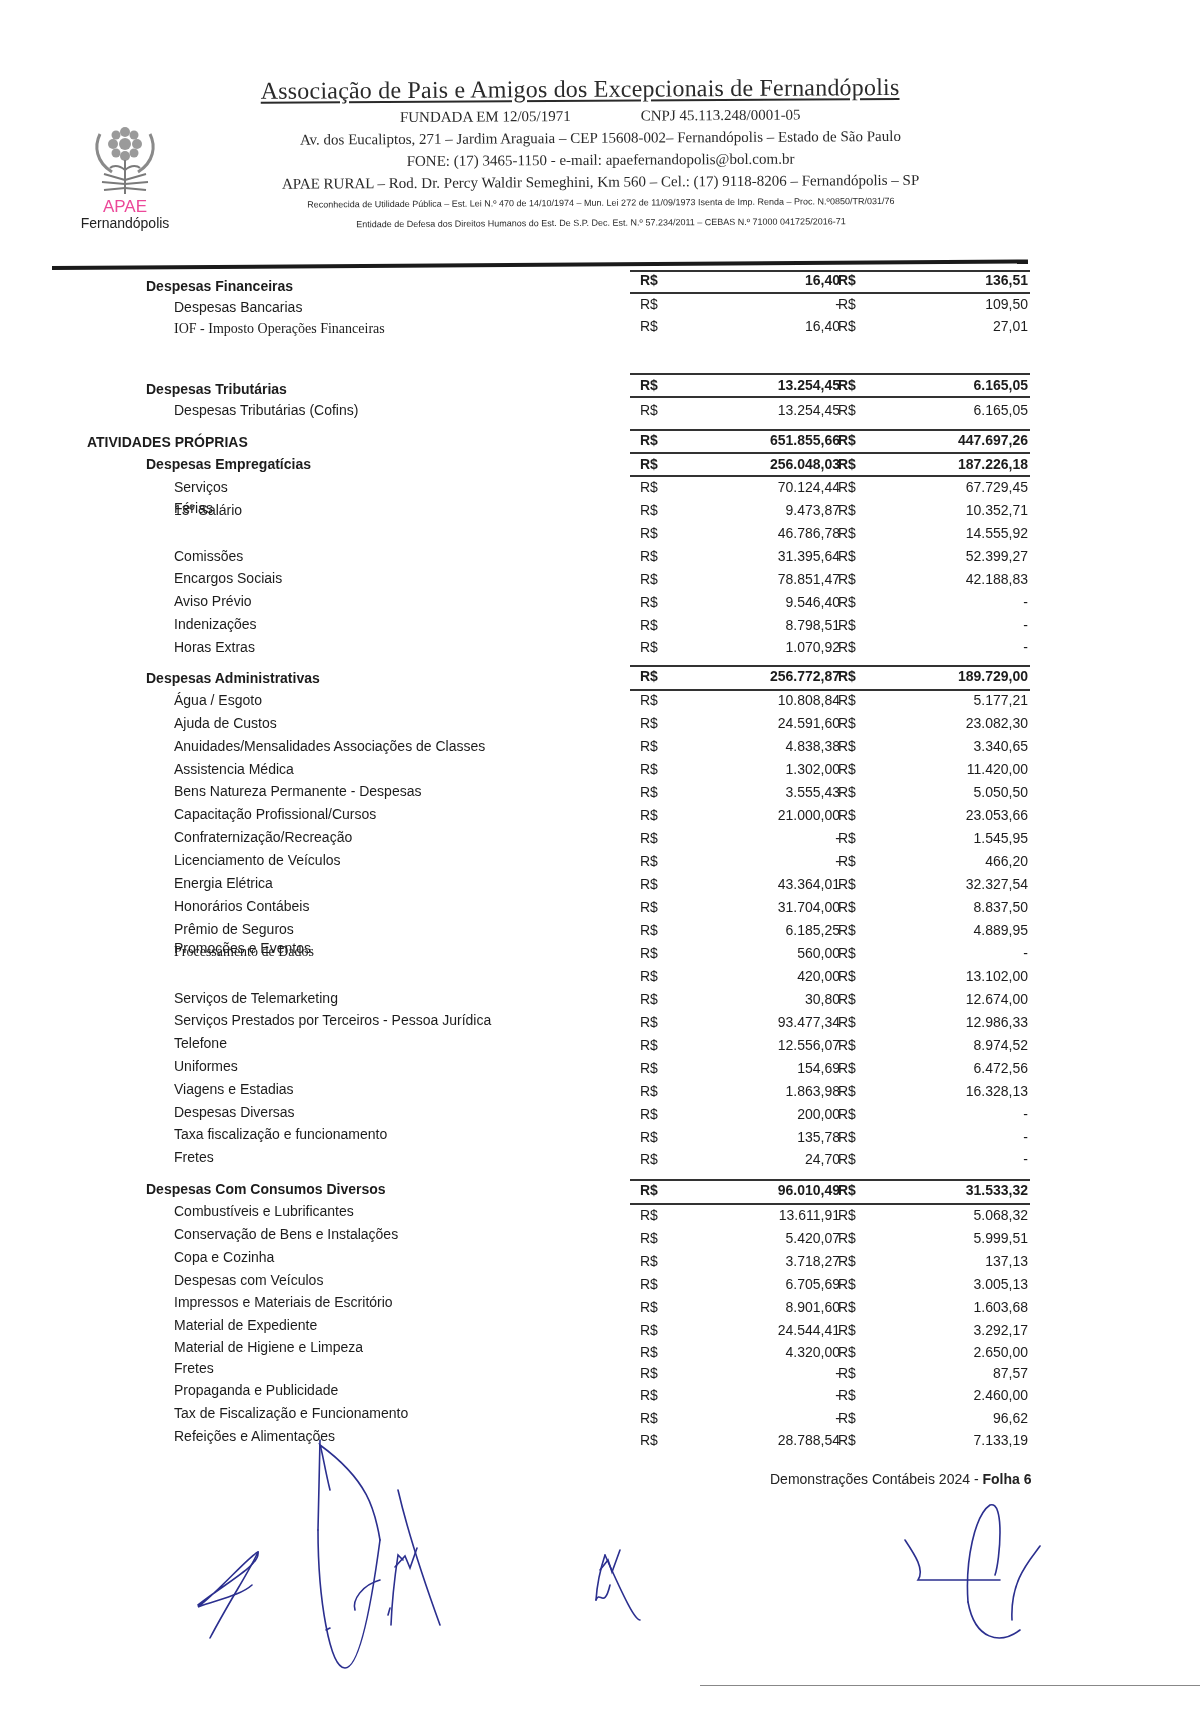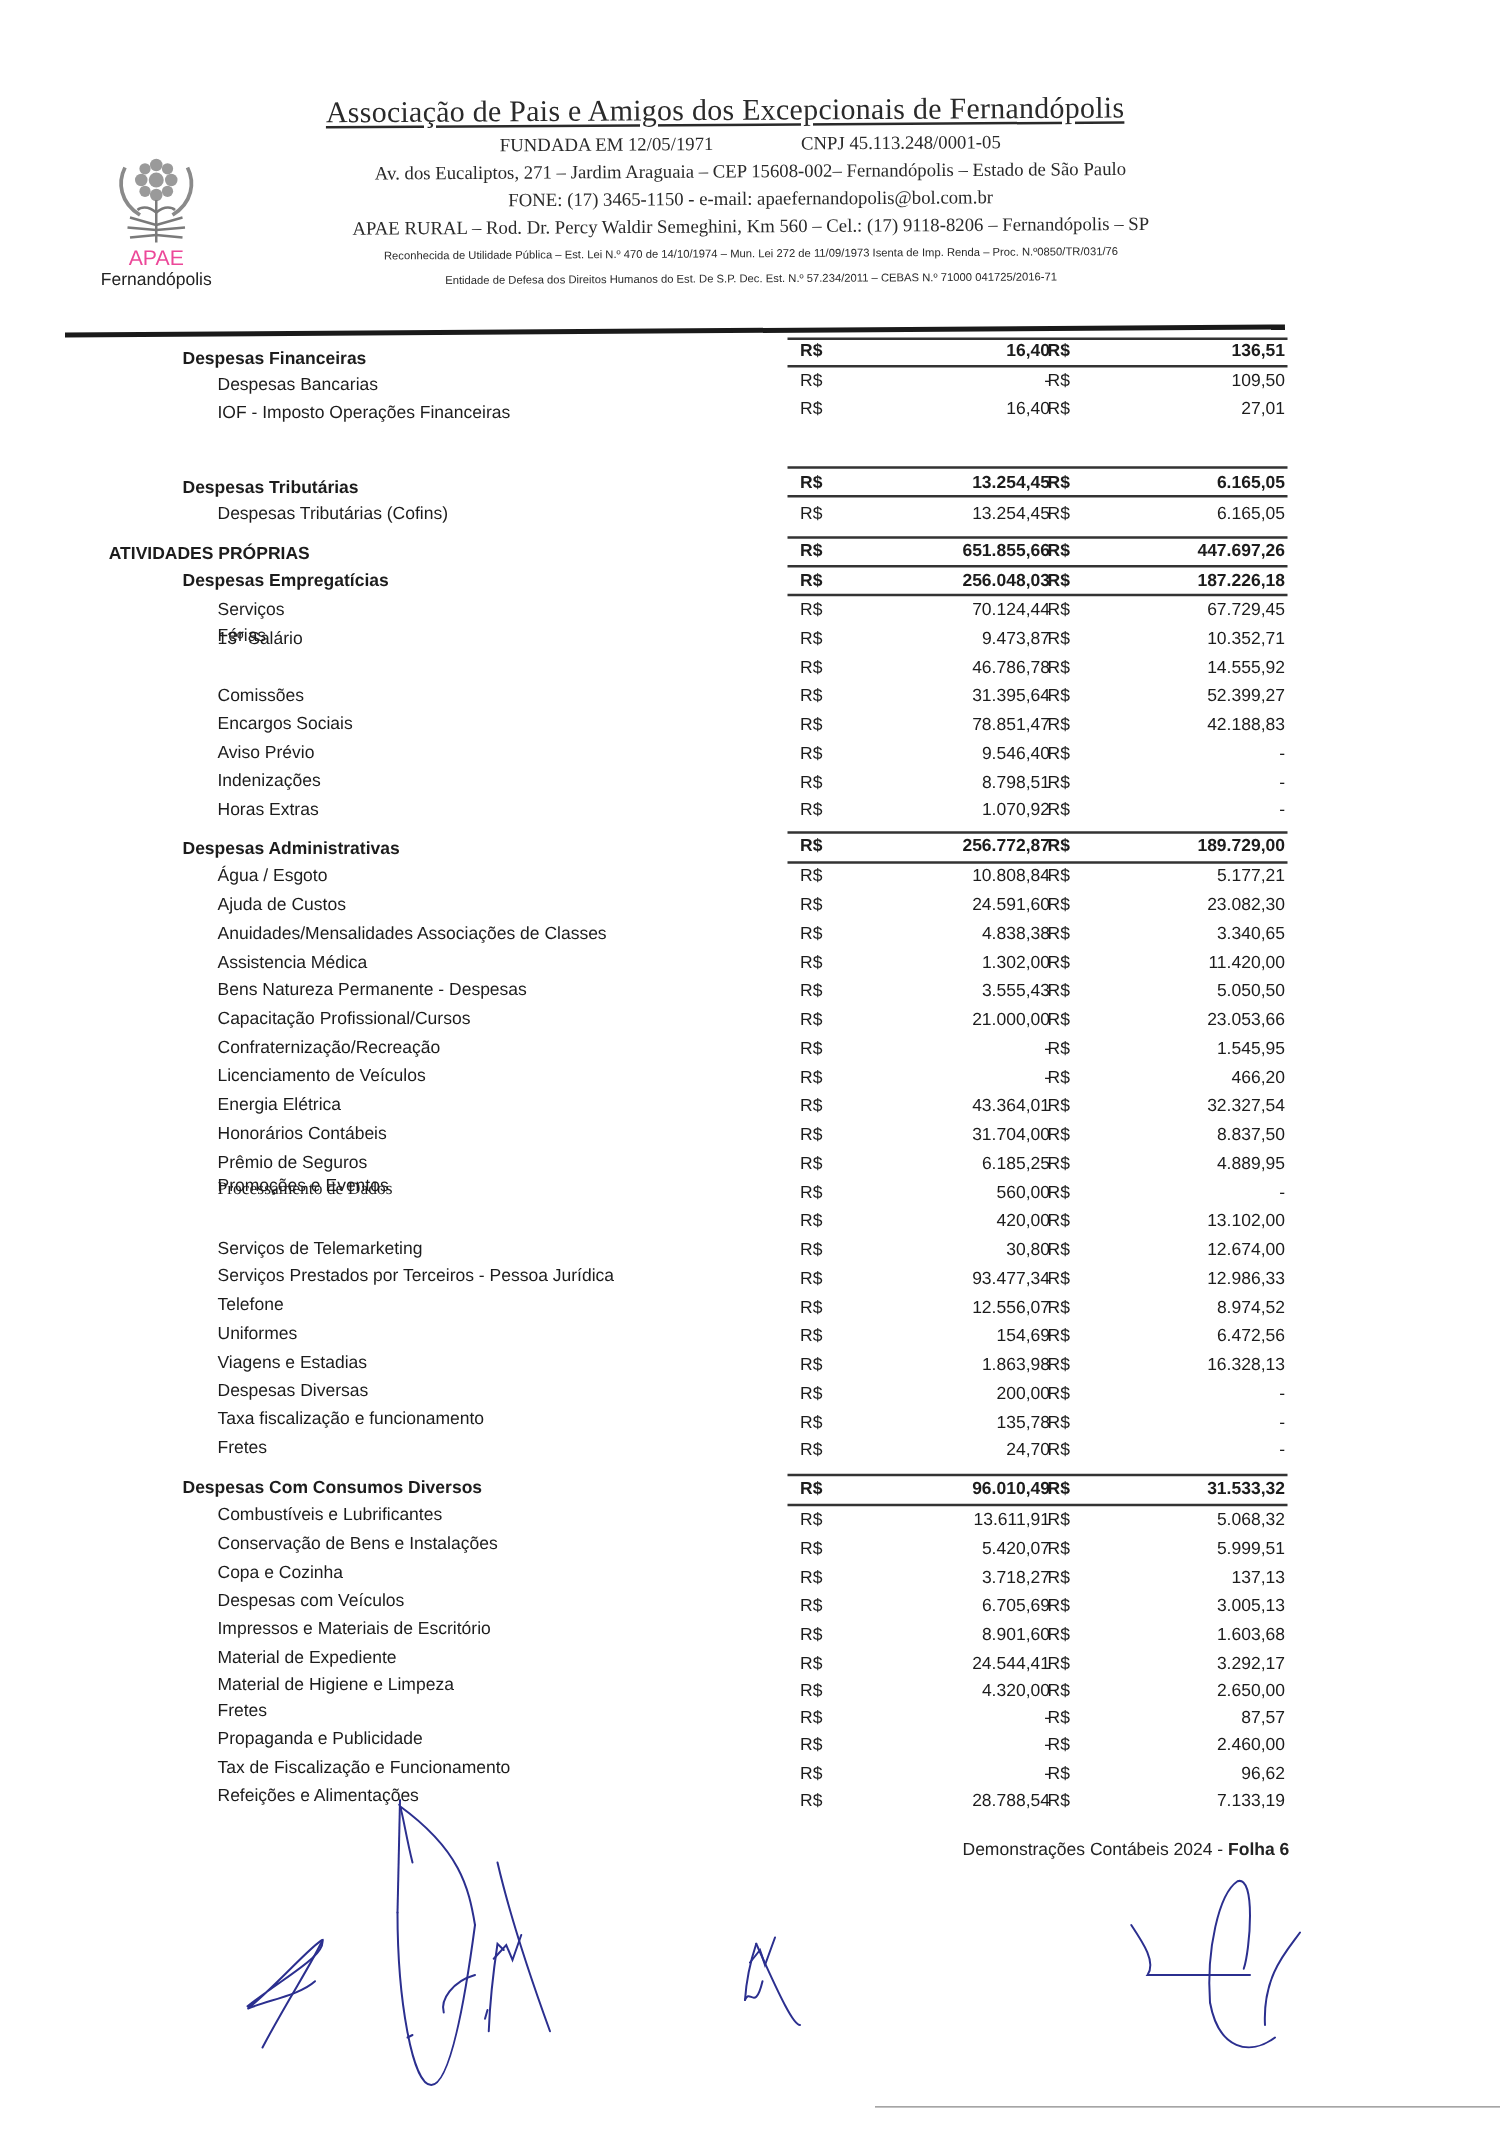--- a/index.html
+++ b/index.html
@@ -112,21 +112,21 @@
       </div>
       <div class="row" style="top: 299px;">
         <span class="label lvl2">Despesas Bancarias</span>
       </div>
       <div class="row" style="top: 296px;">
         <span class="c1">R$</span>
         <span class="v1">-</span>
         <span class="c2">R$</span>
         <span class="v2">109,50</span>
       </div>
-      <div class="row" style="top: 321px;">
+      <div class="row" style="top: 321px; font-family: Liberation Serif, serif;">
         <span class="label lvl2">IOF - Imposto Operações Financeiras</span>
       </div>
       <div class="row" style="top: 318px;">
         <span class="c1">R$</span>
         <span class="v1">16,40</span>
         <span class="c2">R$</span>
         <span class="v2">27,01</span>
       </div>
       <div class="row bold" style="top: 381px;">
         <span class="label lvl1">Despesas Tributárias</span>

